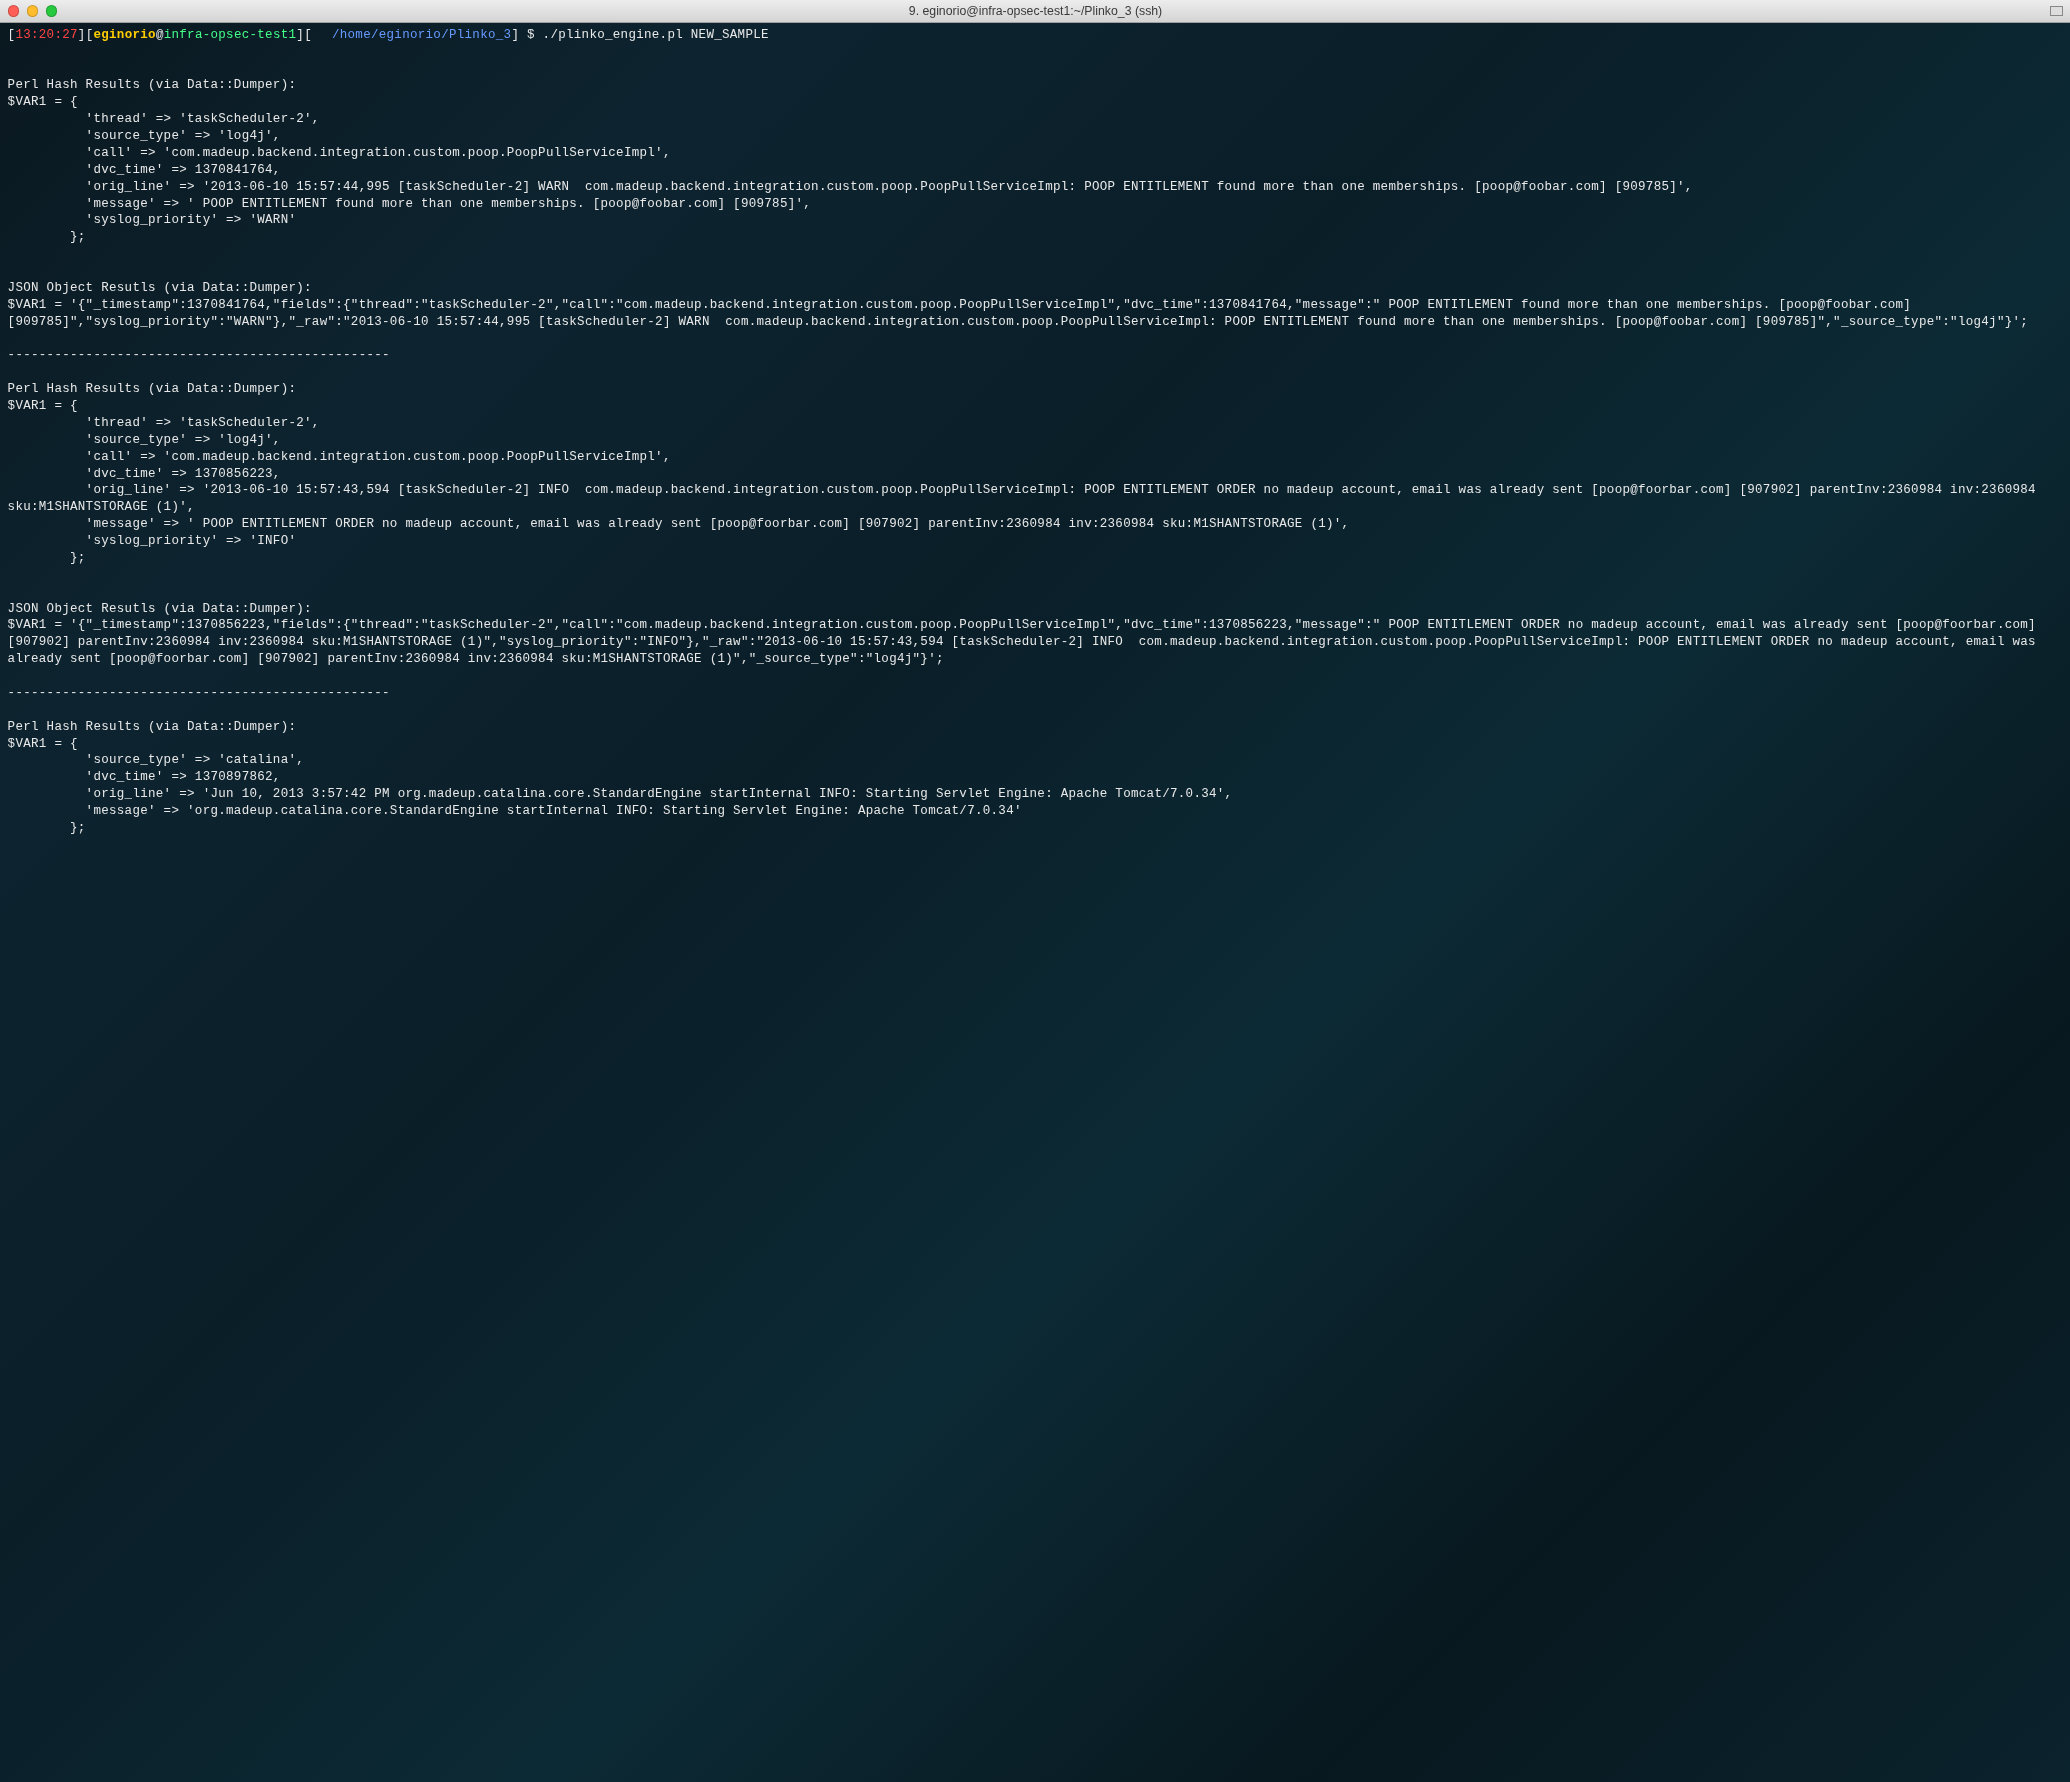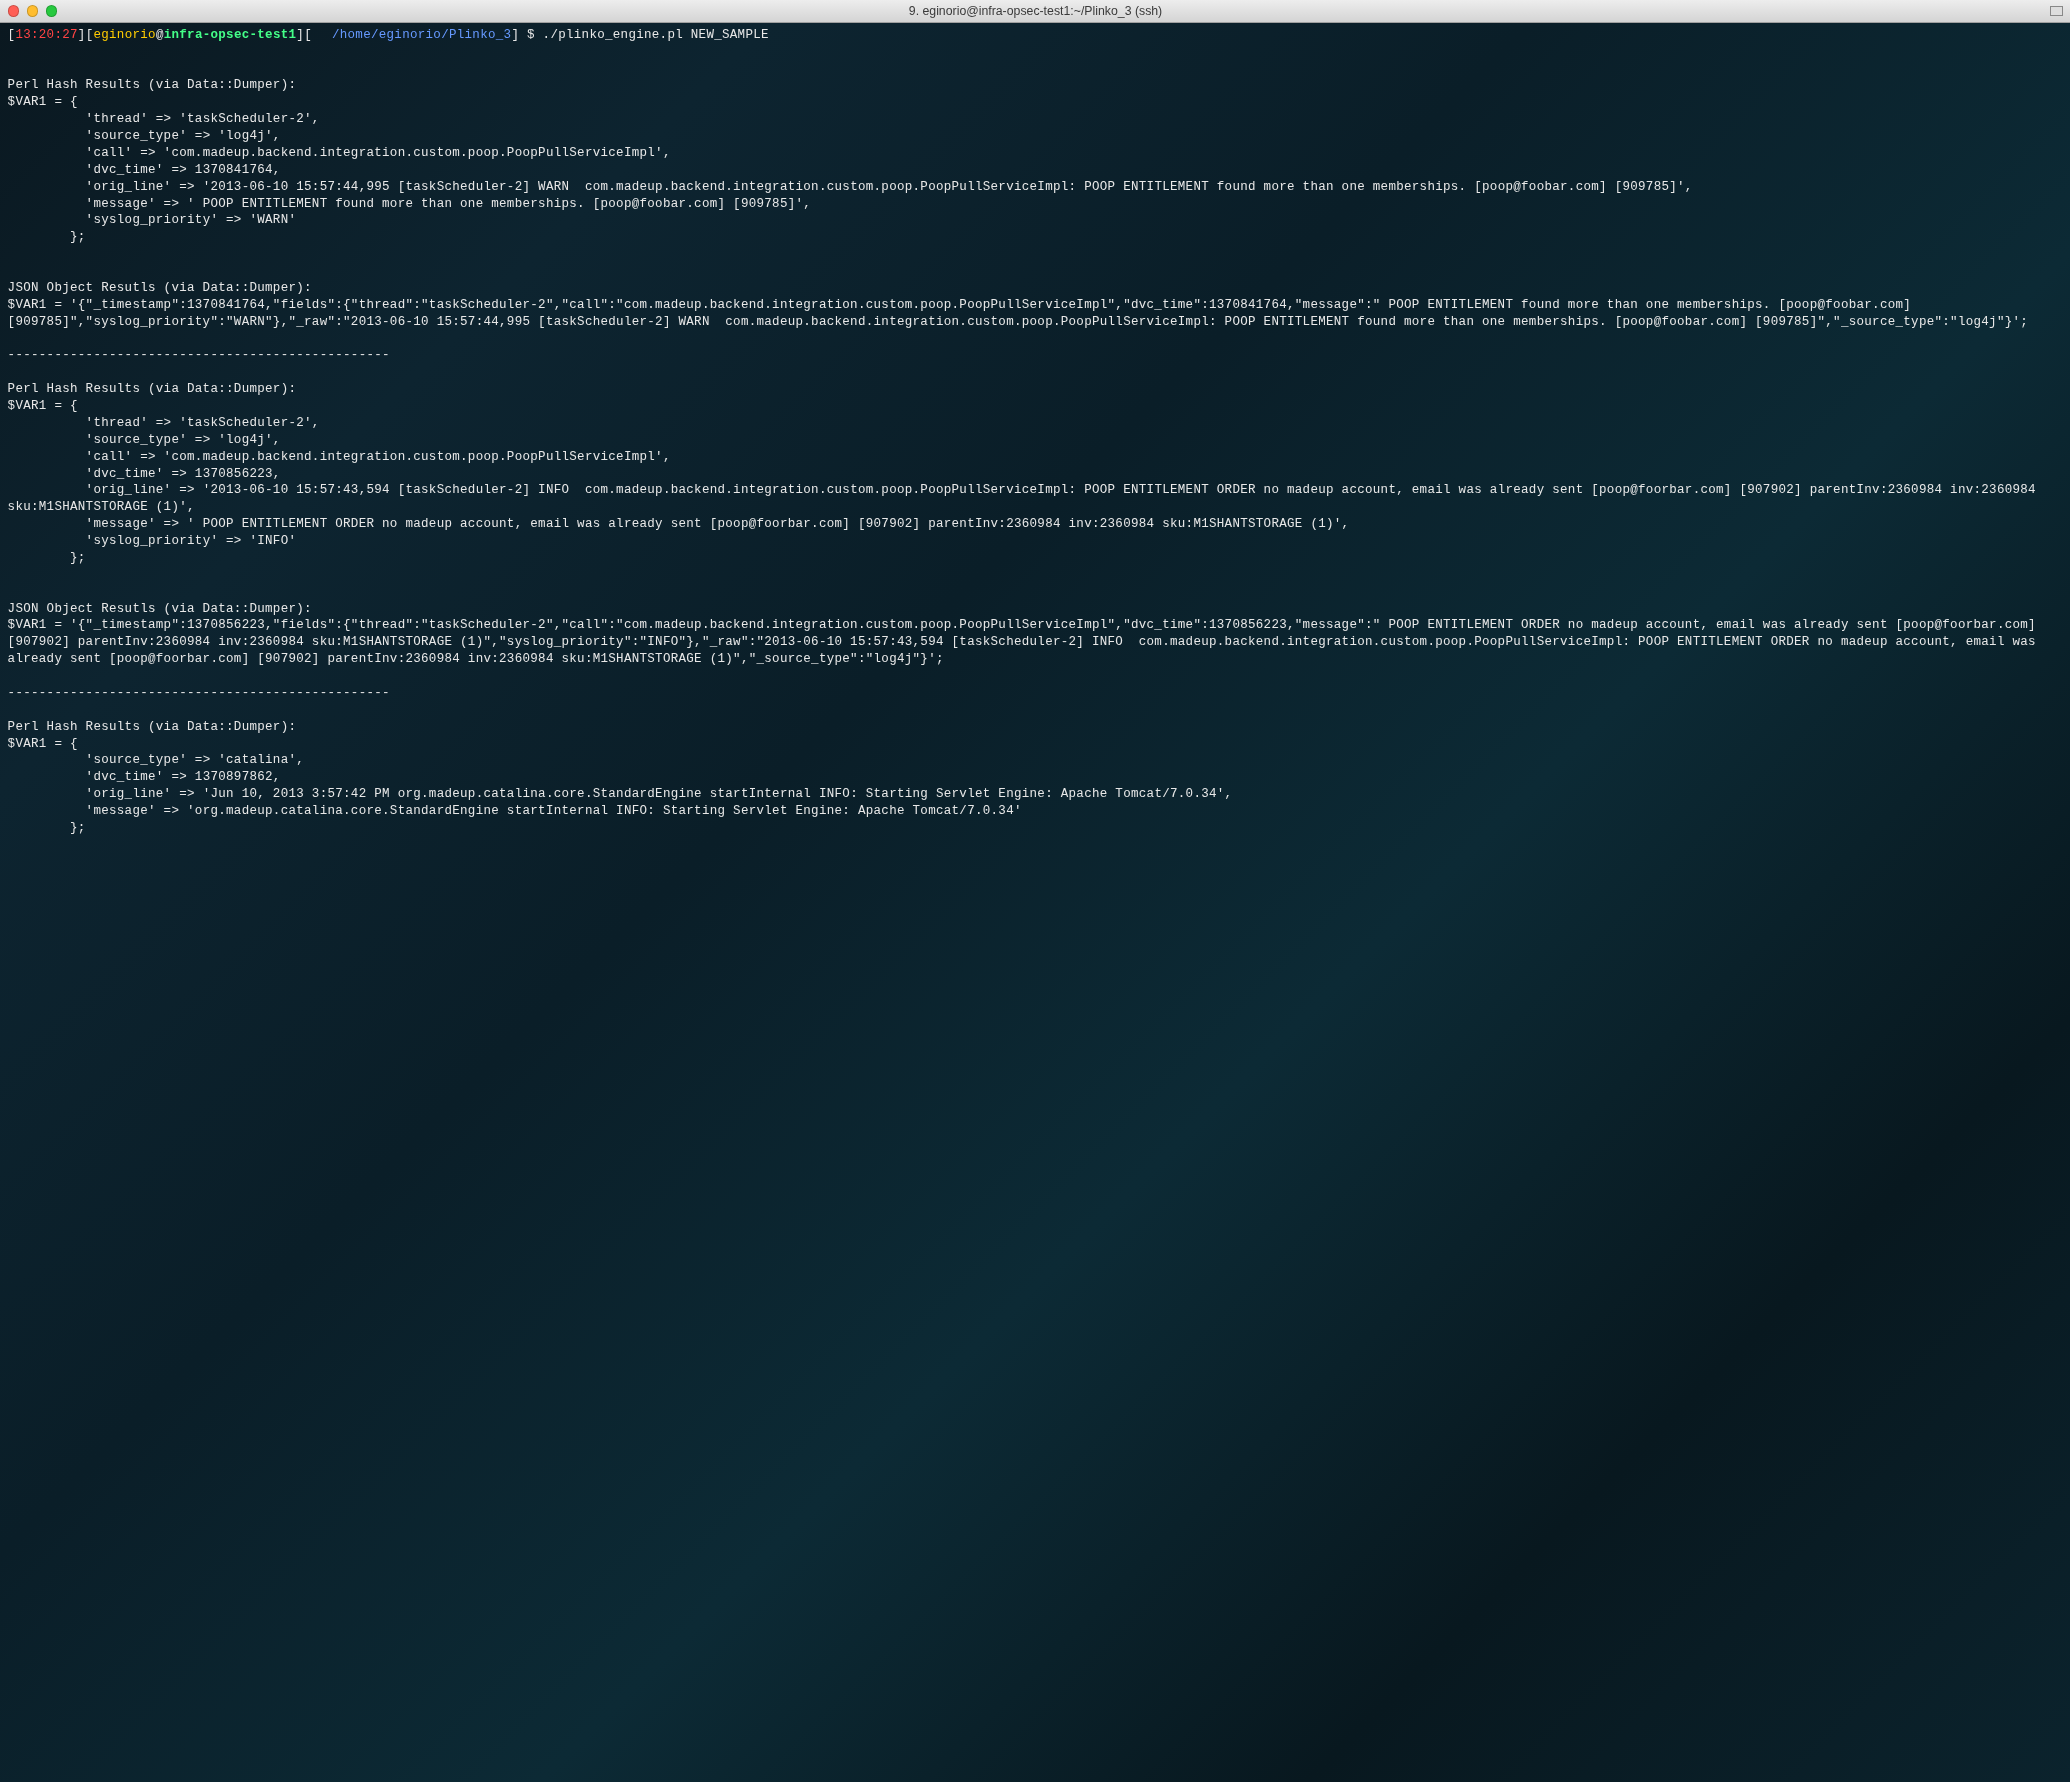--- a/index.html
+++ b/index.html
@@ -60,23 +60,23 @@
       background-color: #0a1820;
       padding: 3.8px 7.6px;
       height: calc(100% - 23px);
       line-height: 1.35;
       white-space: pre-wrap;
       word-wrap: break-word;
       font-size: 12.5px;
       letter-spacing: 0.3px;
     }
     .prompt-time { color: #ff4444; }
-    .prompt-user { color: #ffcc00; }
+    .prompt-user { color: #ffcc00; font-weight: bold; }
     .prompt-at { color: #e8e8e8; }
-    .prompt-host { color: #44ff88; font-weight: bold; }
+    .prompt-host { color: #44ff88; font-weight: normal; }
     .prompt-path { color: #6699ff; margin-left: 20px; }
     .prompt-bracket { color: #e8e8e8; }
     .prompt-dollar { color: #e8e8e8; }
     .cmd-text { color: #e8e8e8; }
     .output-text { color: #e8e8e8; }
   </style>
 </head>
 <body>
 
 <div class="title-bar">

